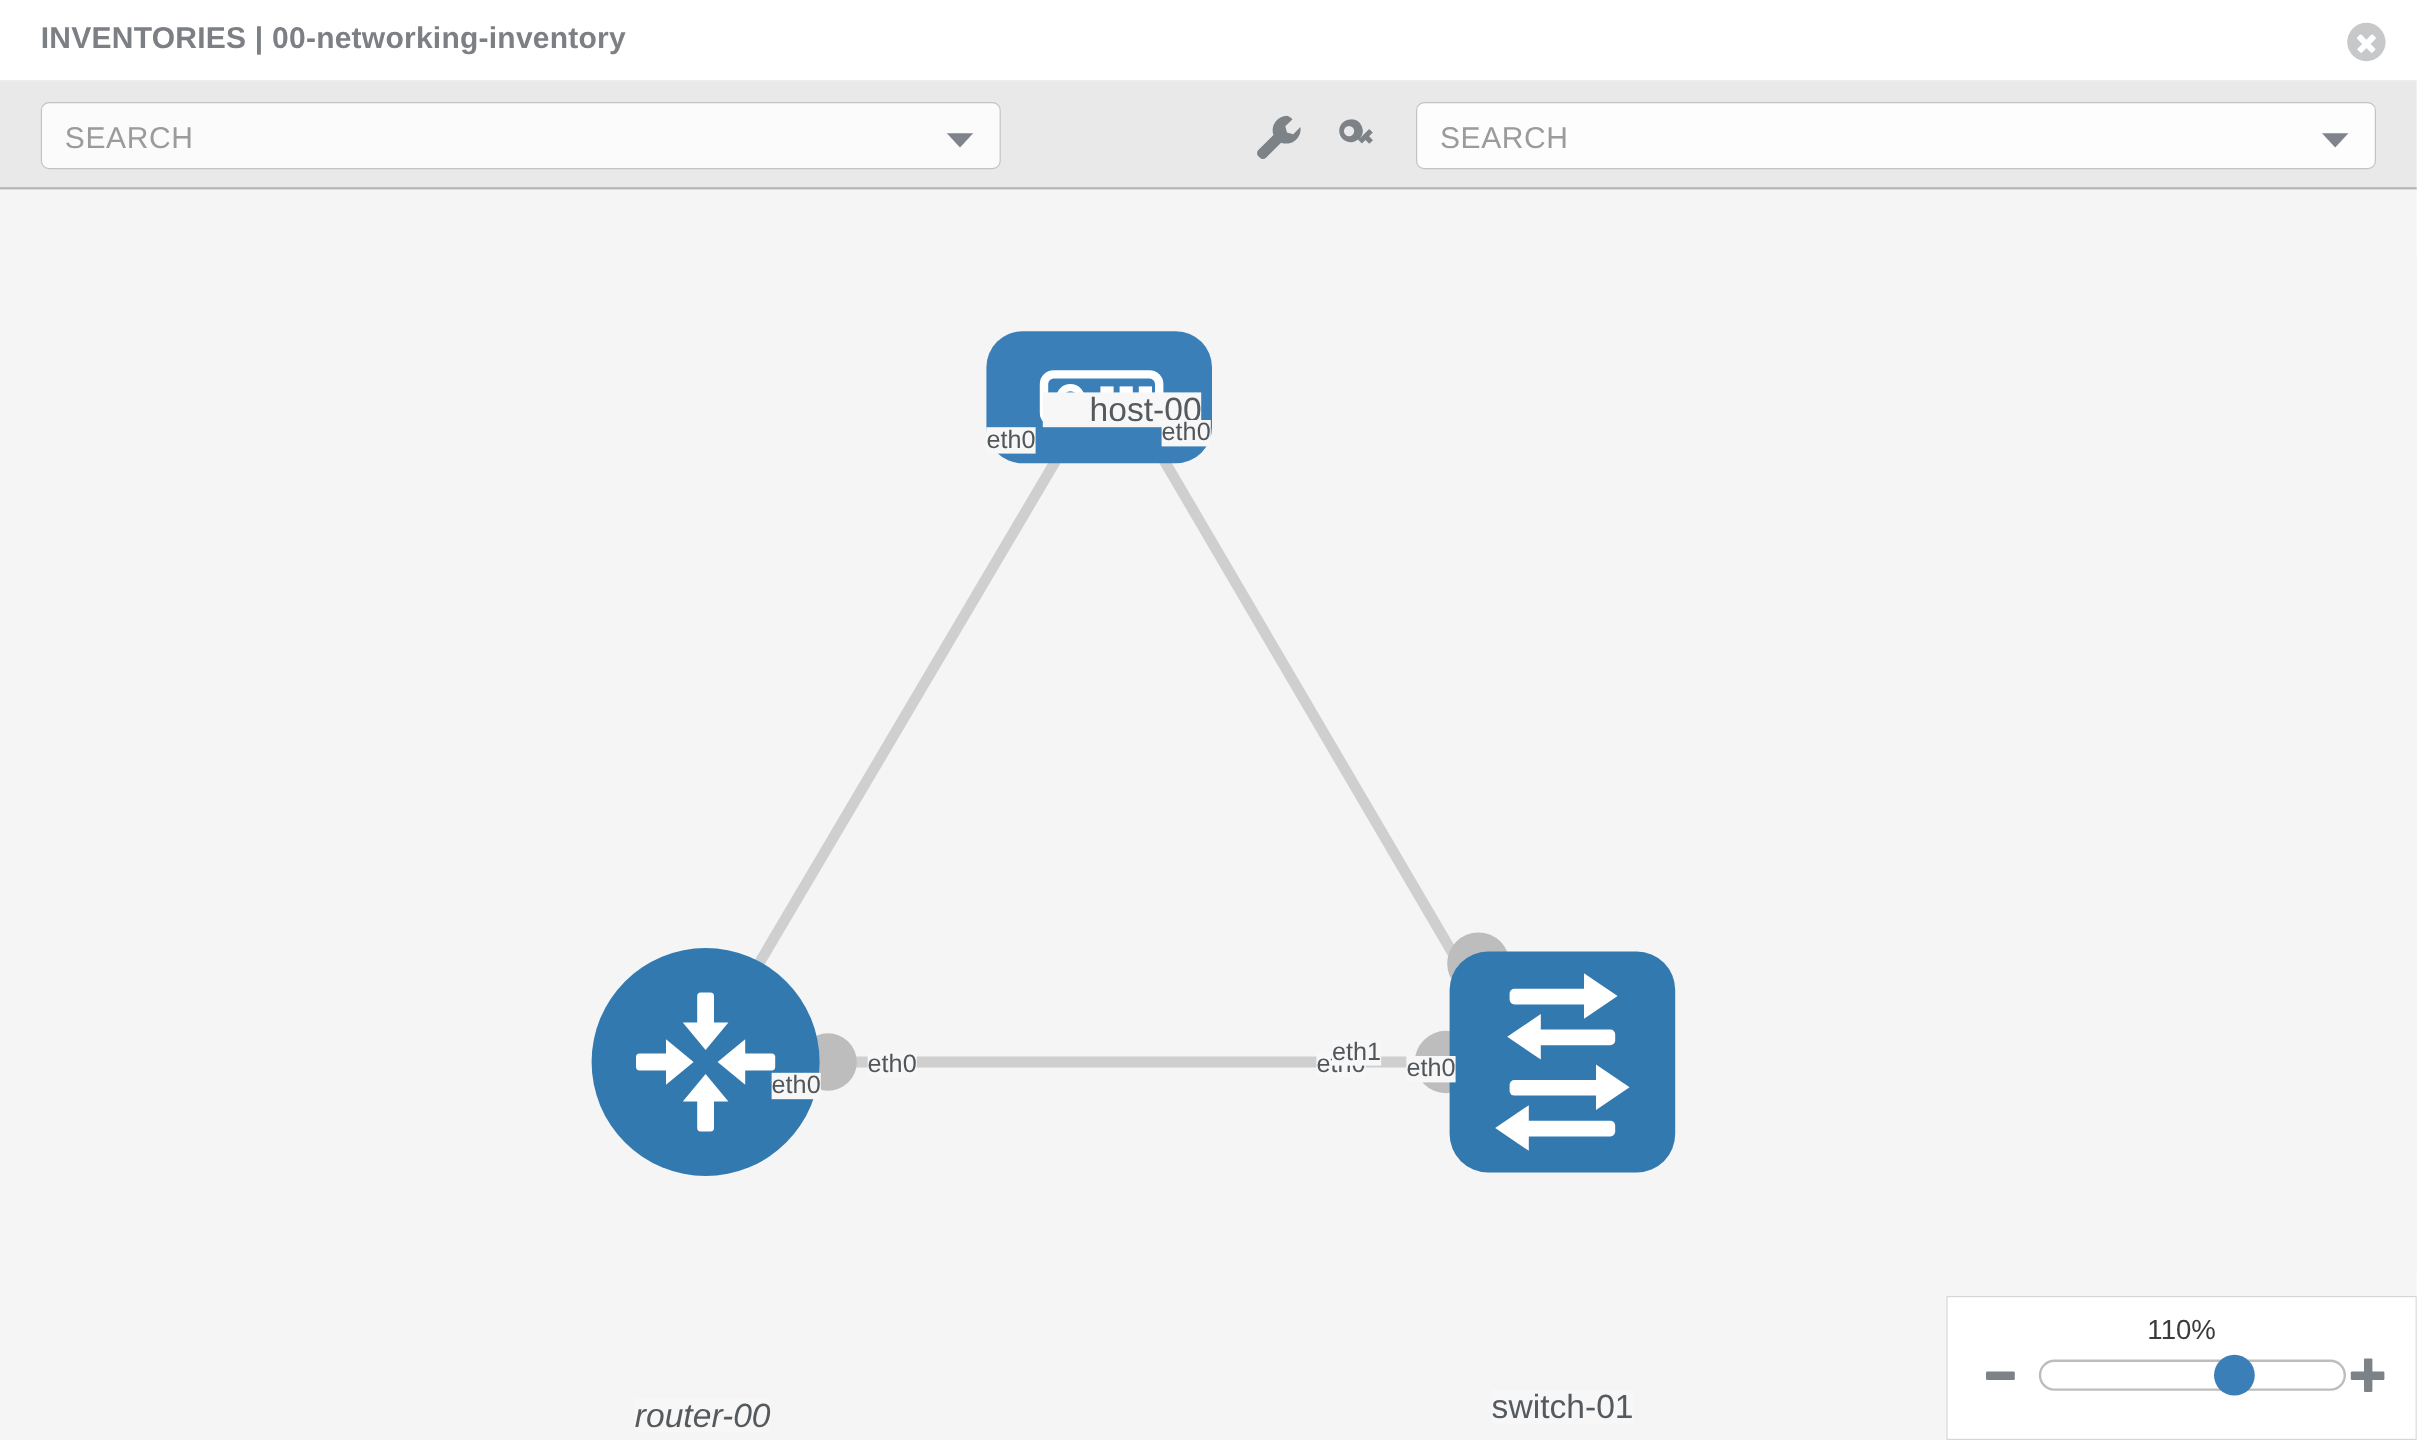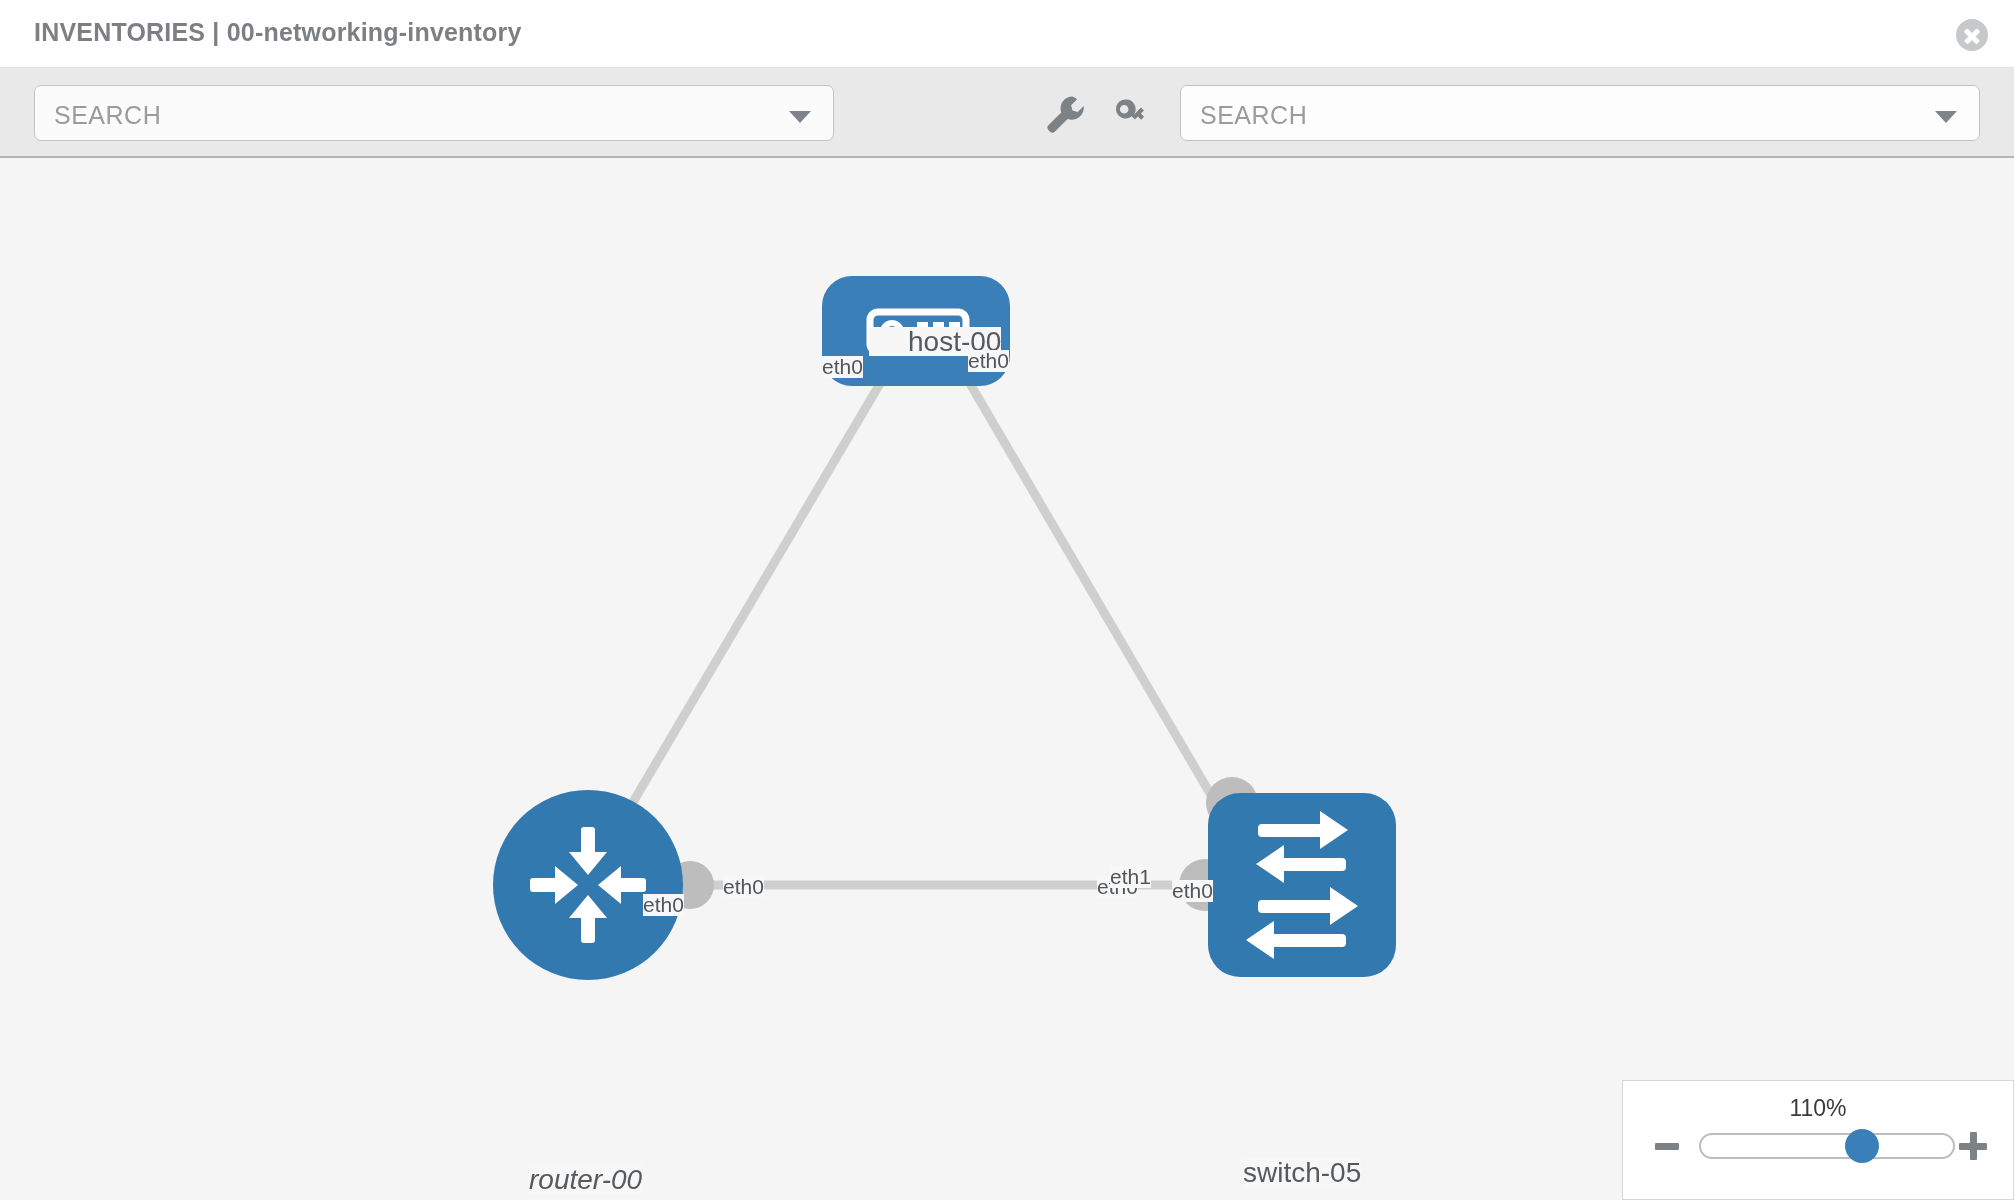--- a/index.html
+++ b/index.html
@@ -355,21 +355,21 @@
           <g transform="translate(1248,782)">
             <rect x="18" y="-6" width="80" height="13" rx="4"></rect>
             <path d="M-2 0 L26 -19 L26 19 Z"></path>
           </g>
         </g>
       </g>
     </svg>
 
     <div class="nodelabel" style="left:869px; top:169px;padding-left:39px;">host-00</div>
     <div class="nodelabel" style="left:529px; top:1007px;font-style:italic;">router-00</div>
-    <div class="nodelabel" style="left:1243px; top:1000px;">switch-05</div>
+    <div class="nodelabel" style="left:1243px; top:1000px;">switch-01</div>
 
     <div class="iflabel" style="left:822px; top:198px;">eth0</div>
     <div class="iflabel" style="left:968px; top:192px;">eth0</div>
 
     <div class="iflabel" style="left:643px; top:736px;">eth0</div>
     <div class="iflabel" style="left:1172px; top:722px;">eth0</div>
 
     <div class="iflabel" style="left:723px; top:718px;">eth0</div>
     <div class="iflabel" style="left:1097px; top:718px;">eth0</div>
     <div class="iflabel" style="left:1110px; top:708px;">eth1</div>

